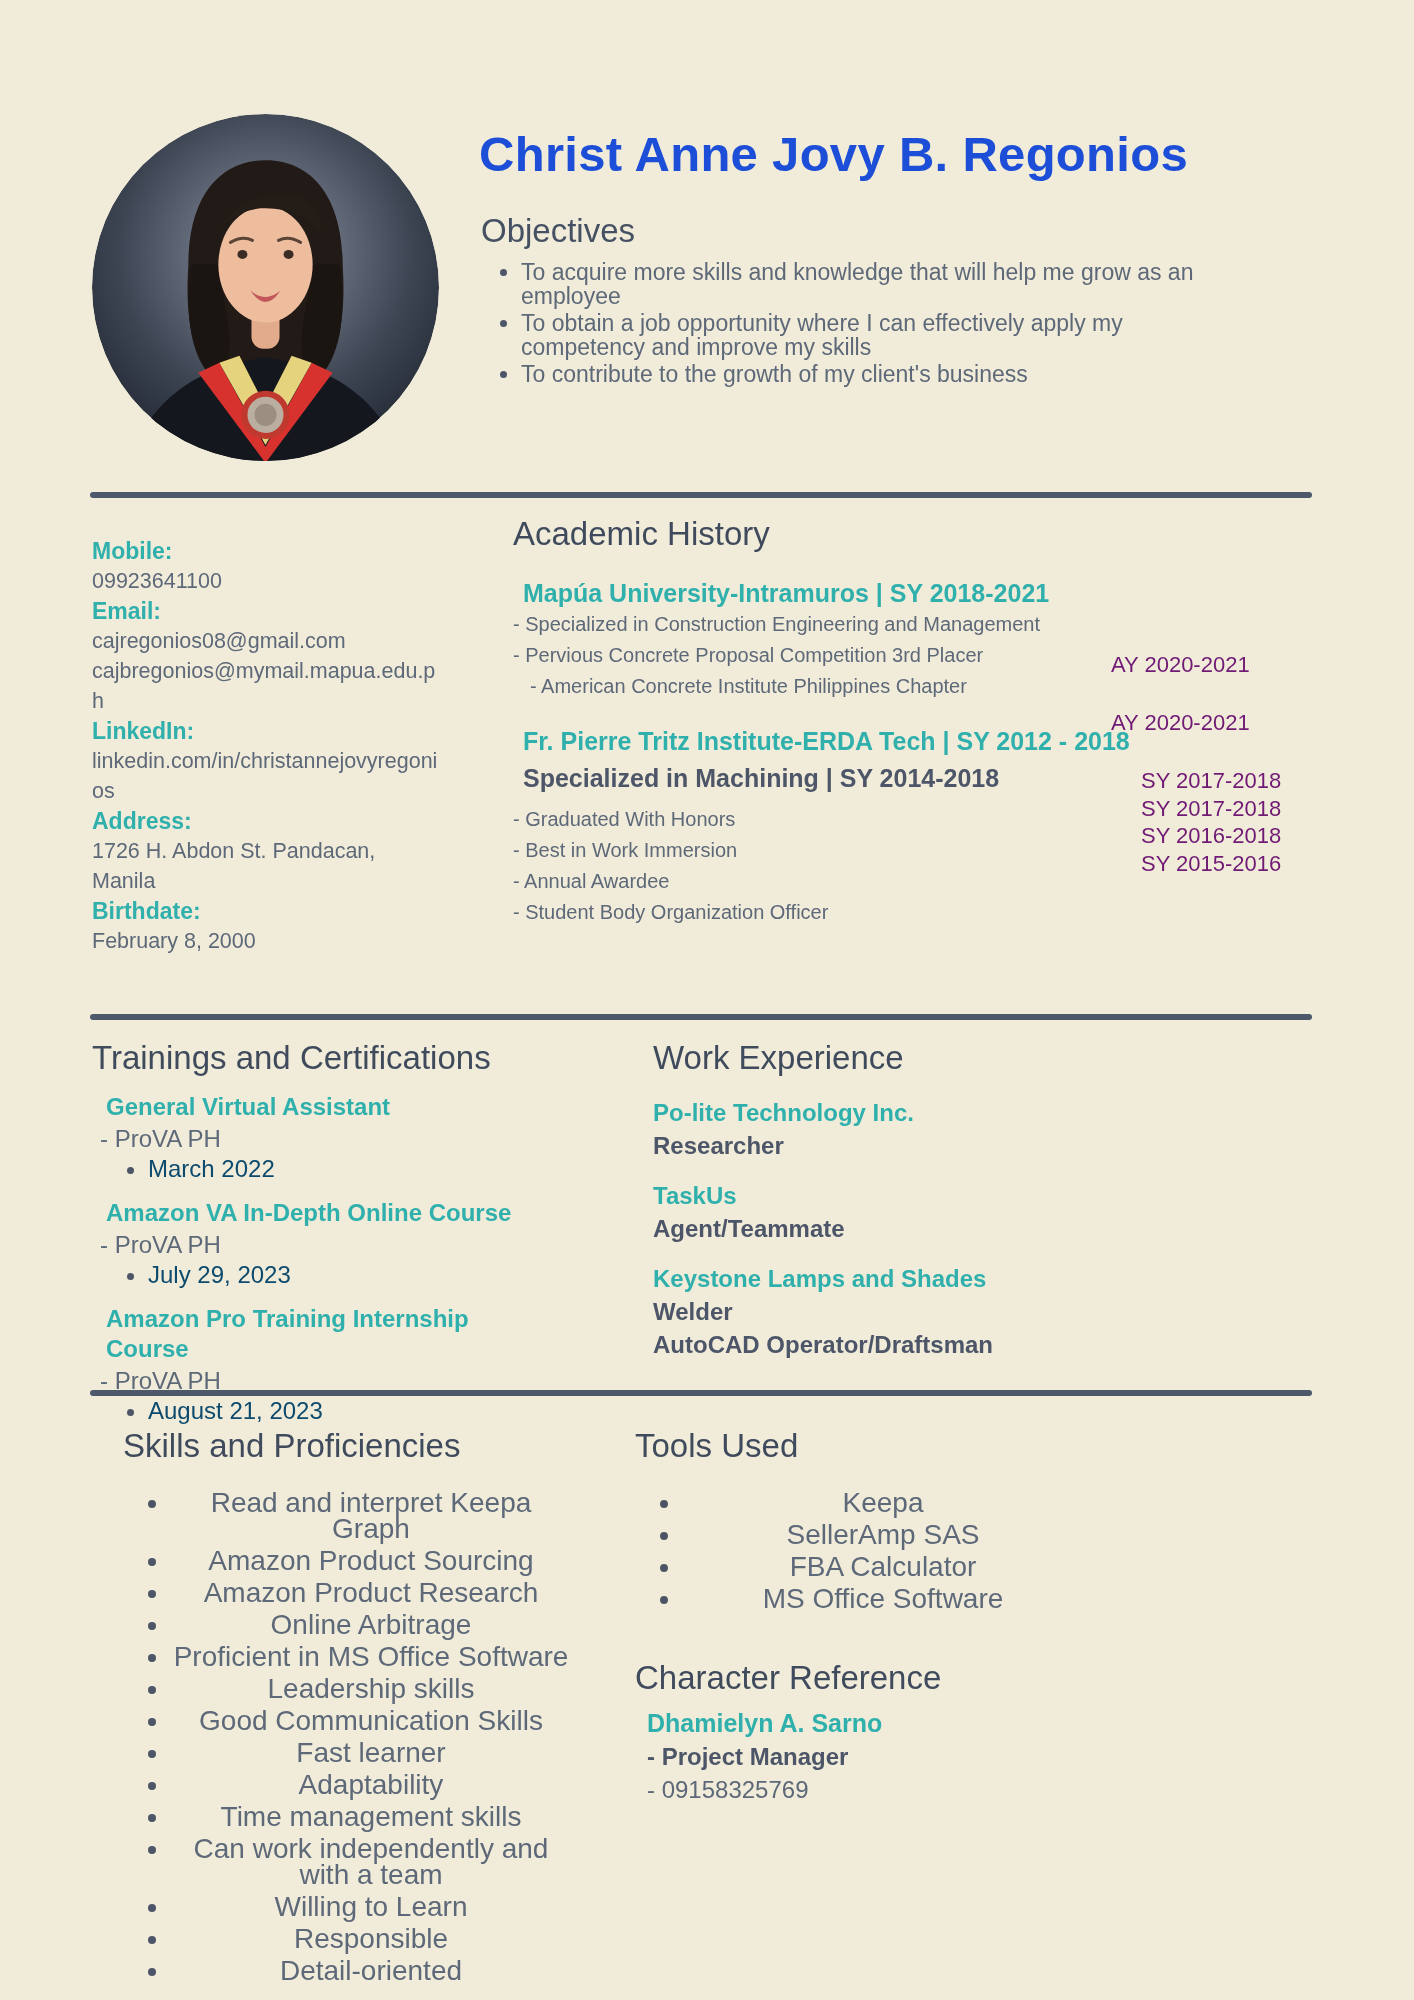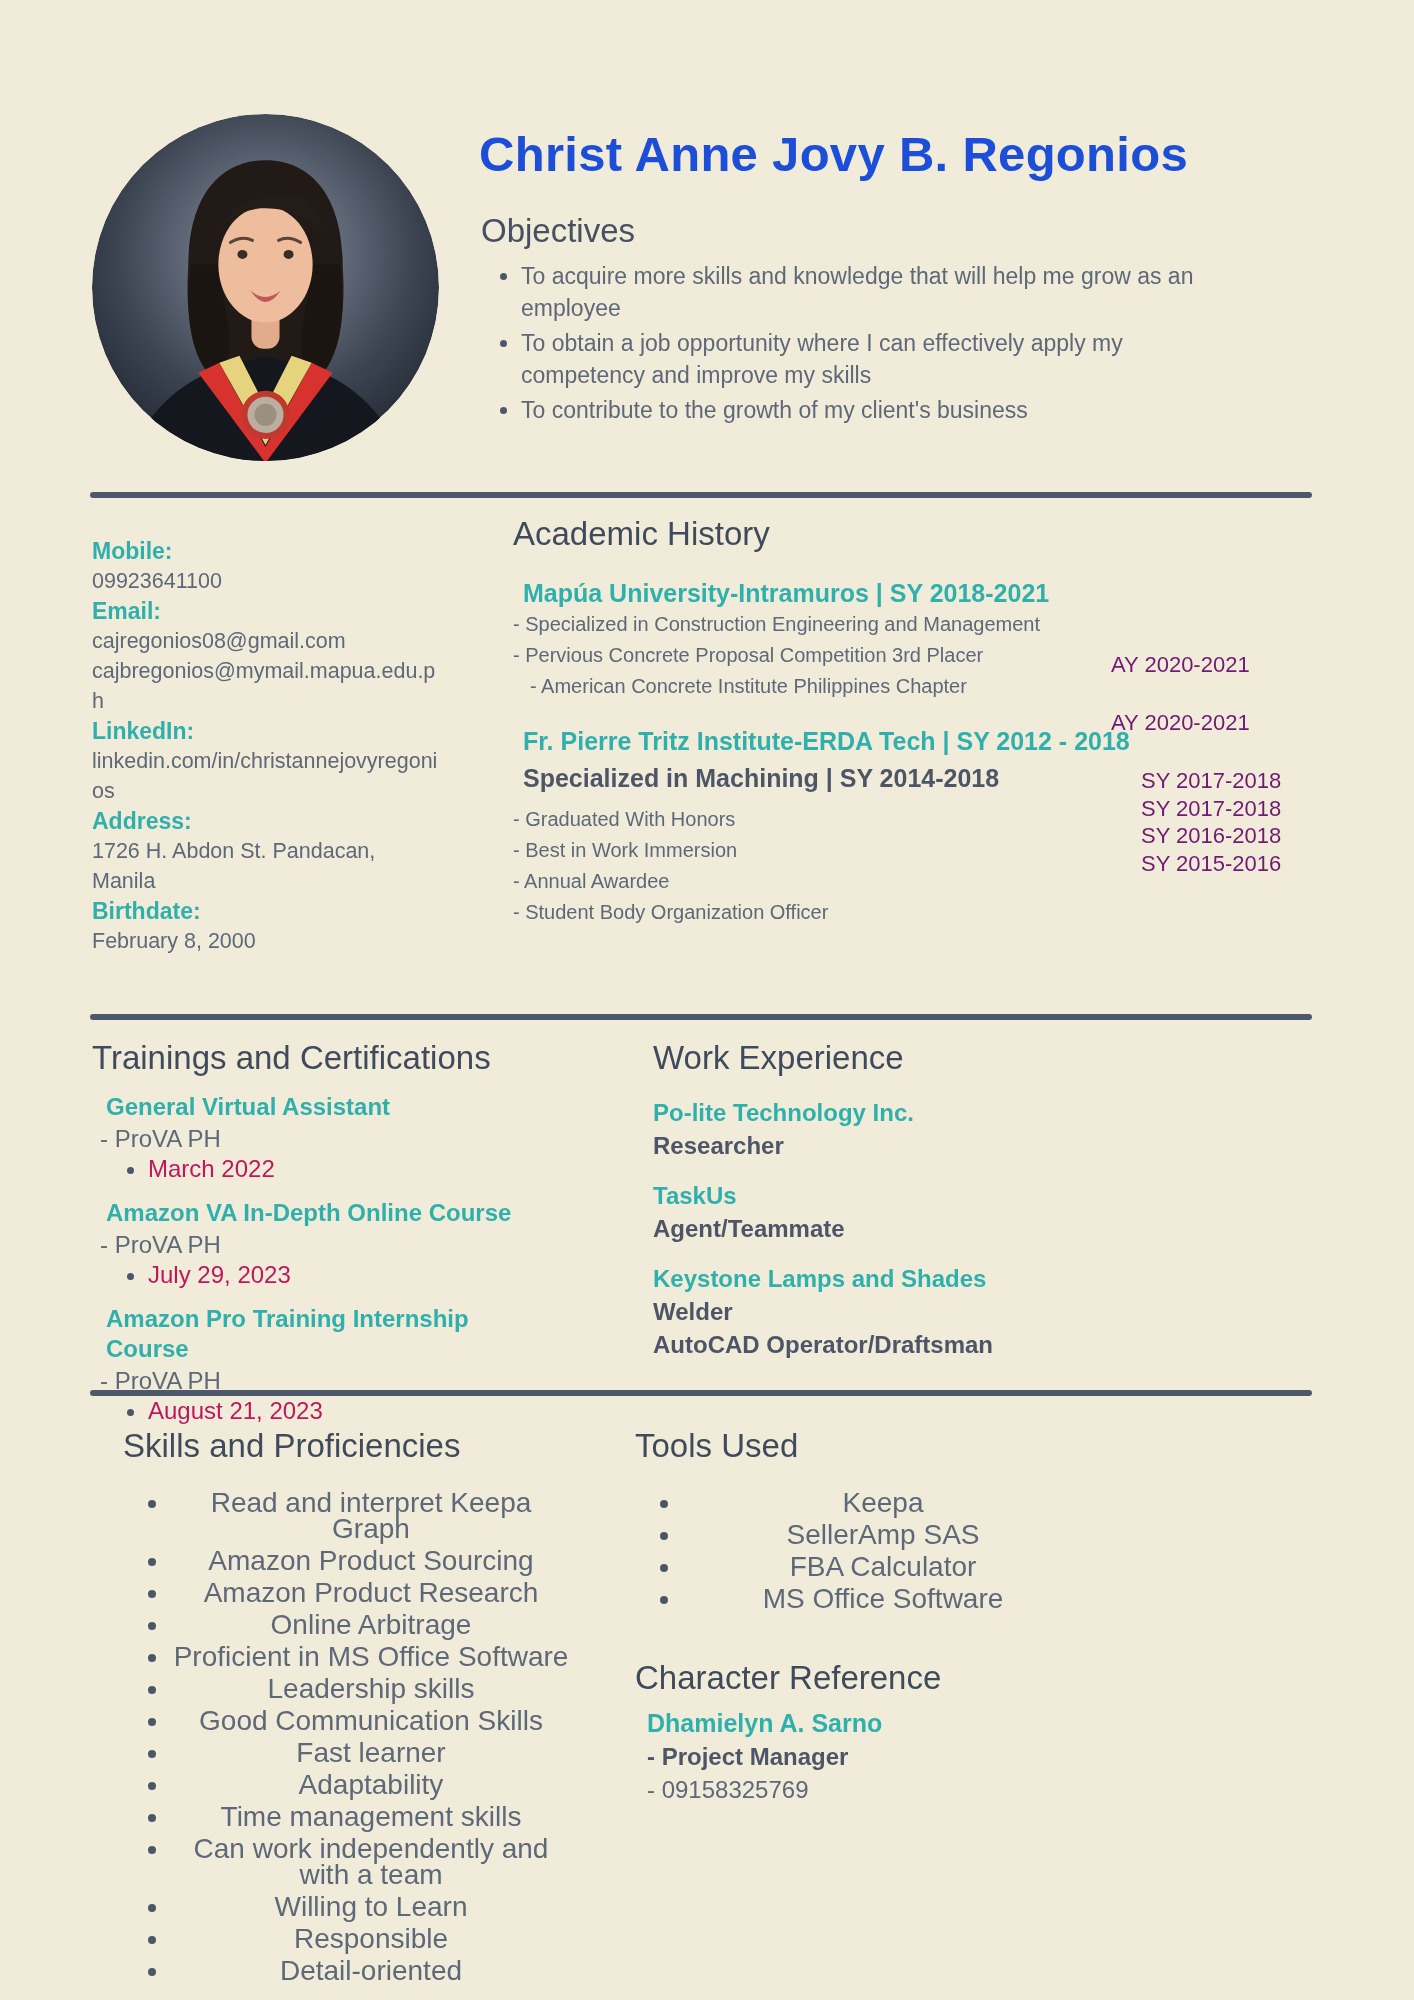--- a/index.html
+++ b/index.html
@@ -7,21 +7,21 @@
   .page{position:relative;width:1414px;height:2000px;background:#f1ecd9;overflow:hidden;}
 
   
   .photo{position:absolute;left:92px;top:114px;width:347px;height:347px;border-radius:50%;overflow:hidden;}
   .photo svg{display:block;width:100%;height:100%;}
 
   
   .header-block{position:absolute;left:479px;top:126px;width:890px;}
   .name{margin:0;font-size:49px;font-weight:700;color:#1d4ed8;letter-spacing:.3px;}
   .objectives-title{margin:30px 0 10px 2px;font-size:33px;font-weight:400;color:#455163;}
-  .objectives-list{margin:0;padding-left:42px;width:700px;font-size:23px;color:#5d6879;line-height:32px;}
+  .objectives-list{margin:0;padding-left:42px;width:700px;font-size:23px;color:#5d6879;line-height:24px;}
   .objectives-list li{margin-bottom:3px;}
   .objectives-list li::marker{color:#4d5668;}
 
   
   .divider{position:absolute;left:90px;width:1222px;height:6px;background:#4d596b;border-radius:3px;}
   .d1{top:492px}.d2{top:1014px}.d3{top:1390px}
 
   
   .contact{position:absolute;left:92px;top:536px;width:348px;font-size:21.5px;line-height:30px;color:#5d6879;overflow-wrap:break-word;}
   .clabel{color:#2fb0ad;font-weight:700;font-size:23px;}
@@ -41,21 +41,21 @@
   .s1 .years{left:598px;top:74px;}
   .s1 .years span{display:block;height:58px;}
   .s2 .years{left:628px;top:42px;}
   .s2 .years span{display:block;height:27.5px;}
 
   
   .trainings{position:absolute;left:92px;top:1038px;width:440px;}
   .tentry{margin:14px 0 0 14px;}
   .tname{font-size:24px;font-weight:700;color:#2fb0ad;line-height:30px;}
   .torg{margin:2px 0 0 -6px;font-size:24px;color:#5d6879;line-height:30px;}
-  .tdate-list{margin:0;padding-left:42px;font-size:24px;color:#be185d;line-height:30px;}
+  .tdate-list{margin:0;padding-left:42px;font-size:24px;color:#0c4a6e;line-height:30px;}
   .tdate-list li::marker{color:#4d5668;}
 
   
   .work{position:absolute;left:653px;top:1038px;width:560px;}
   .job{margin:20px 0 0 0;}
   .jcompany{font-size:24px;font-weight:700;color:#2fb0ad;line-height:30px;}
   .jrole{margin-top:3px;font-size:24px;font-weight:700;color:#4d5668;line-height:30px;}
 
   
   .skills{position:absolute;left:123px;top:1426px;width:470px;}

